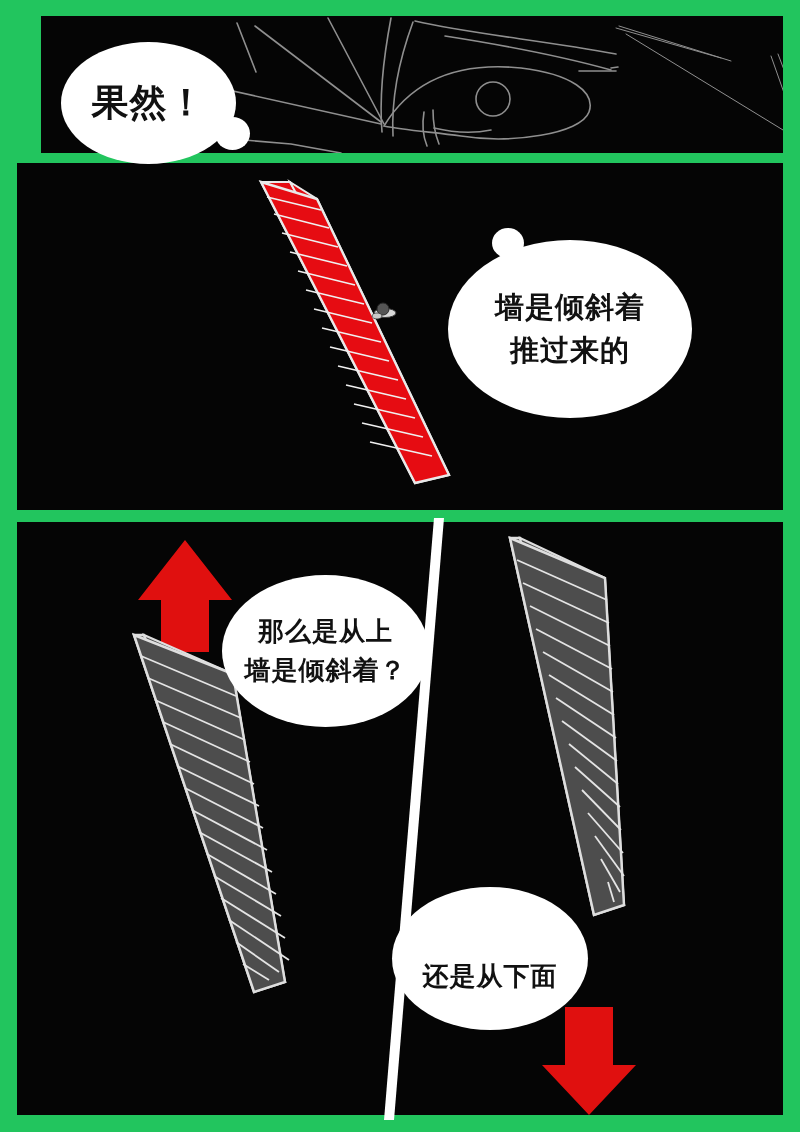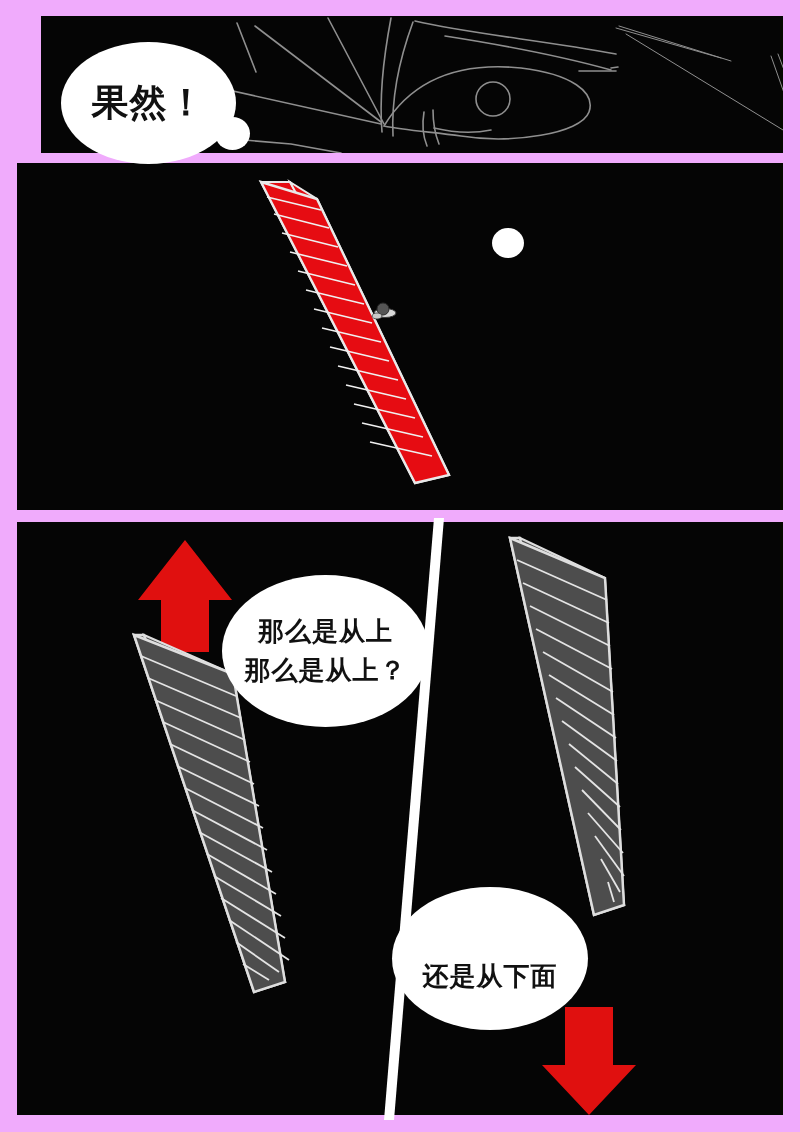--- a/index.html
+++ b/index.html
@@ -13,21 +13,21 @@
     position: relative;
     overflow: hidden;
     font-family: "DejaVu Sans", "Liberation Sans", sans-serif;
   }
 
   #page {
     position: absolute;
     left: 0; top: 0;
     width: 800px;
     height: 1132px;
-    background: #f0abfc;
+    background: #22c55e;
   }
 
   .panel {
     position: absolute;
     background: #050505;
     overflow: hidden;
   }
 
   
   #panel-1 {
@@ -198,20 +198,24 @@
 
       <g>
         <ellipse cx="368" cy="150" rx="11" ry="4.5" fill="#d9d9d9" stroke="#3a3a3a" stroke-width="1"></ellipse>
         <ellipse cx="366" cy="146" rx="6" ry="6" fill="#555555" stroke="#2a2a2a" stroke-width="1"></ellipse>
         <ellipse cx="360" cy="153" rx="5" ry="3" fill="#c9c9c9" stroke="#3a3a3a" stroke-width="0.8"></ellipse>
       </g>
     </svg>
   </div>
 
   <div class="bubble-tail" id="bubble-2-tail"></div>
+  <div class="bubble" id="bubble-2">
+    <span class="line">墙是倾斜着</span>
+    <span class="line">推过来的</span>
+  </div>
 
   <div class="panel" id="panel-3">
     <svg class="panel-art" viewBox="0 0 420 593" preserveAspectRatio="none">
 
       <polygon points="168,18 215,78 192,78 192,130 144,130 144,78 121,78" fill="#E0100F"></polygon>
 
       <polygon points="117,113 127,113 268,460 237,470" fill="#4d4d4d" stroke="#dedede" stroke-width="2.5"></polygon>
       <polygon points="127,113 216,152 268,460 268,460" fill="#4d4d4d" stroke="#dedede" stroke-width="2"></polygon>
       <polygon points="117,113 216,152 268,460 237,470" fill="#4d4d4d" stroke="#dedede" stroke-width="2.5"></polygon>
 
@@ -230,21 +234,21 @@
         <line x1="204" y1="376" x2="268" y2="416"></line>
         <line x1="212" y1="398" x2="272" y2="438"></line>
         <line x1="219" y1="420" x2="262" y2="450"></line>
         <line x1="226" y1="442" x2="252" y2="458"></line>
       </g>
     </svg>
   </div>
 
   <div class="bubble" id="bubble-3">
     <span class="line">那么是从上</span>
-    <span class="line">那么是从上？</span>
+    <span class="line">墙是倾斜着？</span>
   </div>
 
   <div class="panel" id="panel-4">
     <svg class="panel-art" viewBox="0 0 391 593" preserveAspectRatio="none">
 
       <polygon points="118,16 128,16 232,383 202,393" fill="#4d4d4d" stroke="#dedede" stroke-width="2.5"></polygon>
       <polygon points="128,16 213,56 232,383 232,383" fill="#4d4d4d" stroke="#dedede" stroke-width="2"></polygon>
       <polygon points="118,16 213,56 232,383 202,393" fill="#4d4d4d" stroke="#dedede" stroke-width="2.5"></polygon>
 
       <g stroke="#e4e4e4" stroke-width="1.8" fill="none">

